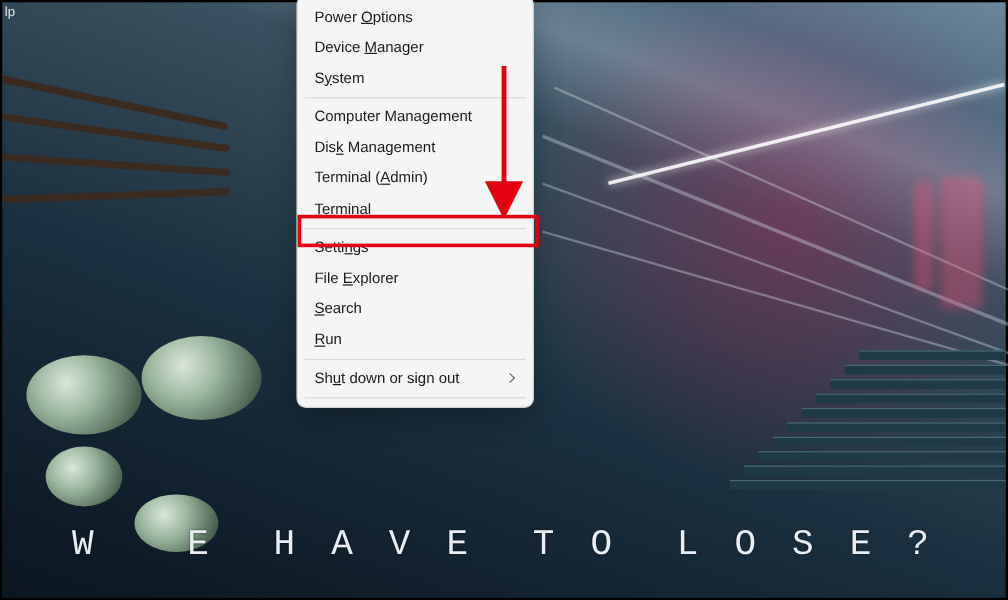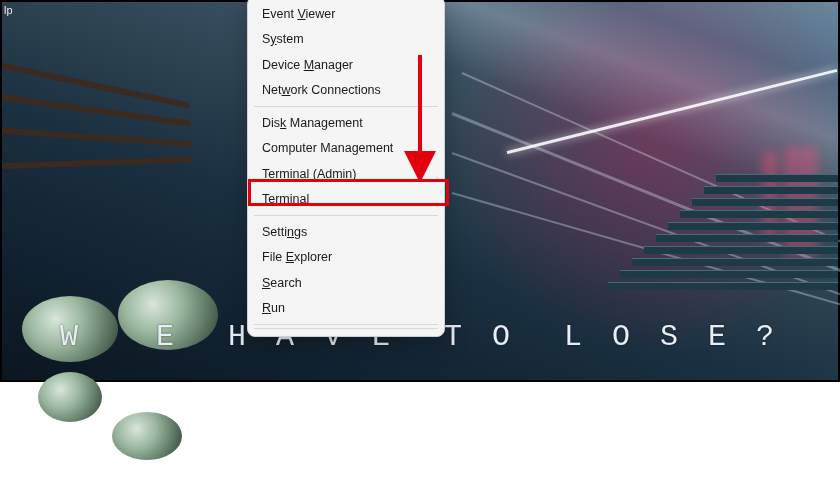--- a/index.html
+++ b/index.html
@@ -1,17 +1,17 @@
 <!DOCTYPE html>
 <html><head>
   <meta charset="utf-8">
   <style>
     * { margin: 0; padding: 0; box-sizing: border-box; }
     html, body { width: 840px; height: 500px; overflow: hidden; font-family: 'Segoe UI', Tahoma, sans-serif; }
-    .viewport { position: relative; width: 840px; height: 382px; border: 2px solid #000; background: #1a2832; }
+    .viewport { position: relative; width: 840px; height: 500px; border: 2px solid #000; background: #1a2832; }
     
     .wallpaper {
       position: absolute; inset: 0;
       background:
         radial-gradient(circle at 78% 38%, rgba(255,0,80,0.25) 0%, transparent 30%),
         linear-gradient(200deg,
           #6a869c 0%,
           #4f6d84 12%,
           #6b8193 20%,
           #3a5161 30%,
@@ -127,37 +127,34 @@
       <div class="step" style="right:0;   bottom:108px; width:122px;"></div>
     </div>
   </div>
 
   <div class="lp-text">lp</div>
 
   <div class="caption">W   E  H A V E  T O  L O S E ?</div>
 
   <div class="context-menu" id="context-menu">
       <div class="menu-item">
-        <span>Event <span class="underline">V</span>iewer</span>
-      </div>
-      <div class="menu-item">
-        <span>S<span class="underline">y</span>stem</span>
+        <span>Power <span class="underline">O</span>ptions</span>
       </div>
       <div class="menu-item">
         <span>Device <span class="underline">M</span>anager</span>
       </div>
       <div class="menu-item">
-        <span>Net<span class="underline">w</span>ork Connections</span>
+        <span>S<span class="underline">y</span>stem</span>
       </div>
       <div class="menu-sep"></div>
       <div class="menu-item">
-        <span>Dis<span class="underline">k</span> Management</span>
+        <span>Computer Mana<span class="underline">g</span>ement</span>
       </div>
       <div class="menu-item">
-        <span>Computer Mana<span class="underline">g</span>ement</span>
+        <span>Dis<span class="underline">k</span> Management</span>
       </div>
       <div class="menu-item">
         <span>Terminal (<span class="underline">A</span>dmin)</span>
       </div>
       <div class="menu-item">
         <span><span class="underline">T</span>erminal</span>
       </div>
       <div class="menu-sep"></div>
       <div class="menu-item">
         <span>Setti<span class="underline">n</span>gs</span>
@@ -165,20 +162,24 @@
       <div class="menu-item">
         <span>File <span class="underline">E</span>xplorer</span>
       </div>
       <div class="menu-item">
         <span><span class="underline">S</span>earch</span>
       </div>
       <div class="menu-item">
         <span><span class="underline">R</span>un</span>
       </div>
       <div class="menu-sep"></div>
+      <div class="menu-item">
+        <span>Sh<span class="underline">u</span>t down or sign out</span>
+        <span class="chevron"></span>
+      </div>
       <div class="menu-sep"></div>
     </div>
 
   <div class="highlight-box" id="hl-box" style="left: 246px; top: 177px; width: 201px; height: 27px;"></div>
 
   <svg class="arrow-svg" id="arrow" width="40" height="126" style="left: 398px; top: 53px;">
     <defs>
       <marker id="ah" markerWidth="8" markerHeight="8" refX="4" refY="4" orient="auto">
         <path d="M0,0 L8,4 L0,8 Z" fill="#e3000f"></path>
       </marker>

